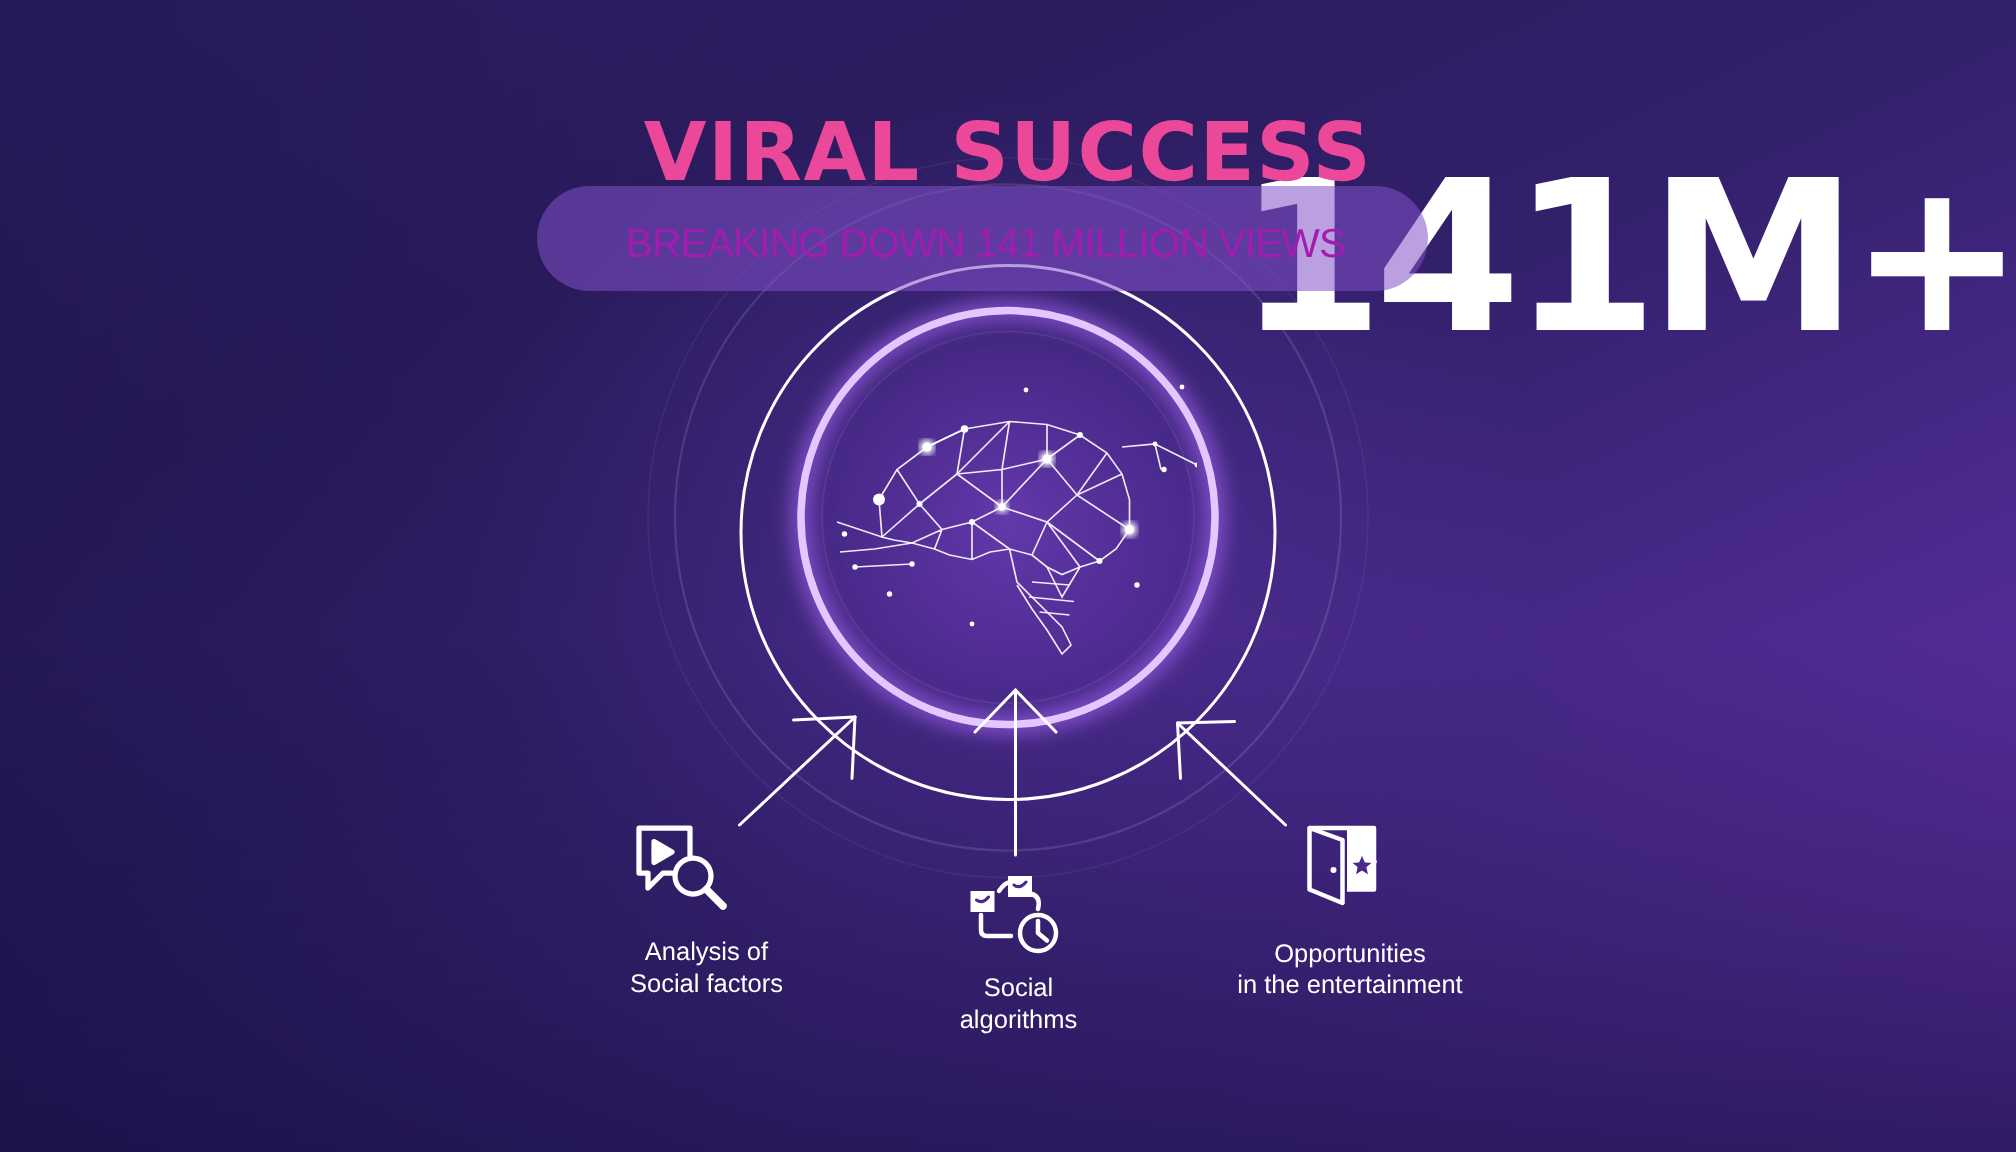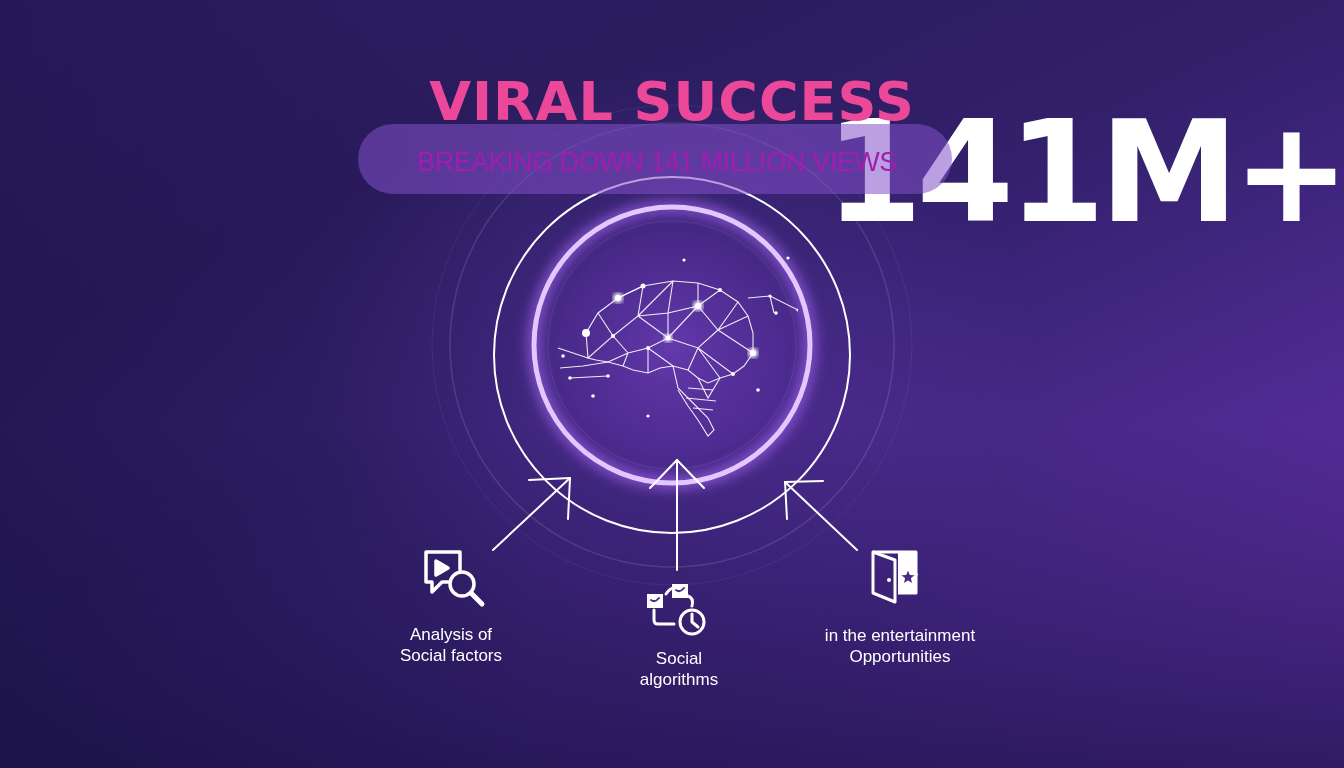--- a/index.html
+++ b/index.html
@@ -145,21 +145,21 @@
 <div class="subtitle">BREAKING DOWN 141 MILLION VIEWS</div>
 
 <div class="icon" style="left:420px; top:548px;">
   <svg width="70" height="62" viewBox="0 0 70 62" fill="none" stroke="#ffffff" stroke-width="3.5" stroke-linejoin="round" stroke-linecap="round">
     <path d="M6 4 H40 V22 M6 4 V34 H12 V44 L22 34 H28"></path>
     <path d="M16 13 L28 20 L16 27 Z" fill="#ffffff"></path>
     <circle cx="42" cy="36" r="12"></circle>
     <line x1="51" y1="45" x2="62" y2="56" stroke-width="5"></line>
   </svg>
 </div>
-<div class="label" style="left:376px; top:624px; width:150px;text-align:center;">
+<div class="label" style="left:396px; top:624px; width:150px;text-align:center;">
   <div>Analysis of</div>
   <div>Social factors</div>
 </div>
 
 <div class="icon" style="left:644px; top:580px;">
   <svg width="68" height="58" viewBox="0 0 68 58" fill="none" stroke="#ffffff" stroke-width="3" stroke-linecap="round" stroke-linejoin="round">
     <rect x="3" y="14" width="16" height="14" fill="#ffffff" stroke="none"></rect>
     <rect x="28" y="4" width="16" height="14" fill="#ffffff" stroke="none"></rect>
     <path d="M7 20 q4 3 8 -2 M32 10 q4 3 8 -2" stroke="#4a2a8a" stroke-width="2"></path>
     <path d="M22 14 q4 -6 8 -6"></path>
@@ -177,15 +177,15 @@
 <div class="icon" style="left:870px; top:548px;">
   <svg width="62" height="56" viewBox="0 0 62 56" fill="none" stroke="#ffffff" stroke-width="3" stroke-linejoin="round">
     <path d="M3 4 H46 V45 H28"></path>
     <path d="M3 4 V45 L25 54 V12 L3 4 Z"></path>
     <circle cx="19" cy="32" r="2" fill="#ffffff" stroke="none"></circle>
     <rect x="28" y="4" width="18" height="41" fill="#ffffff" stroke="none"></rect>
     <path d="M38 20 L40.5 26 L47 26.5 L42 30.5 L43.5 37 L38 33.5 L32.5 37 L34 30.5 L29 26.5 L35.5 26 Z" fill="#4a2a8a" stroke="#ffffff" stroke-width="2"></path>
   </svg>
 </div>
 <div class="label" style="left:800px; top:625px; width:200px;">
+  <div>Opportunities</div>
   <div>in the entertainment</div>
-  <div>Opportunities</div>
 </div>
 
 </body></html>

